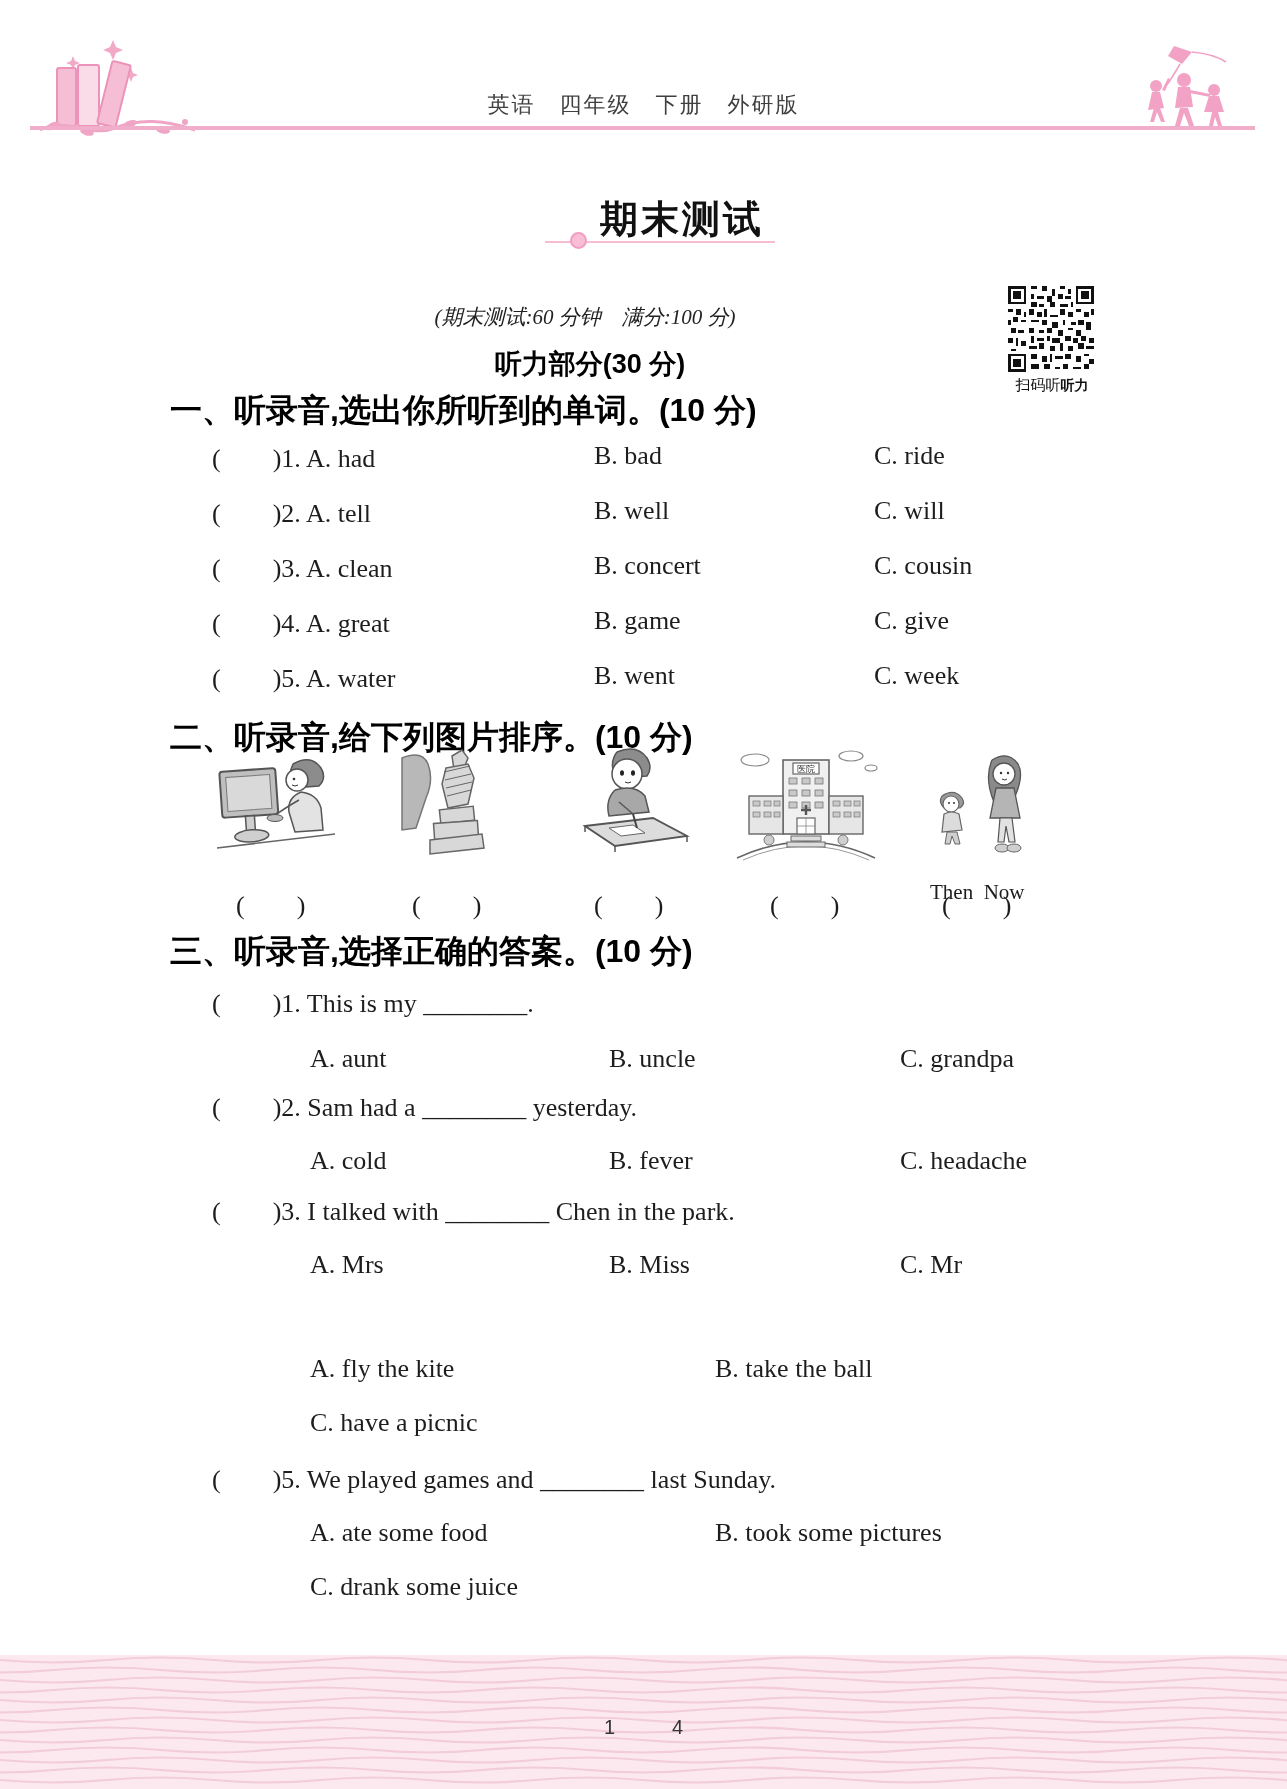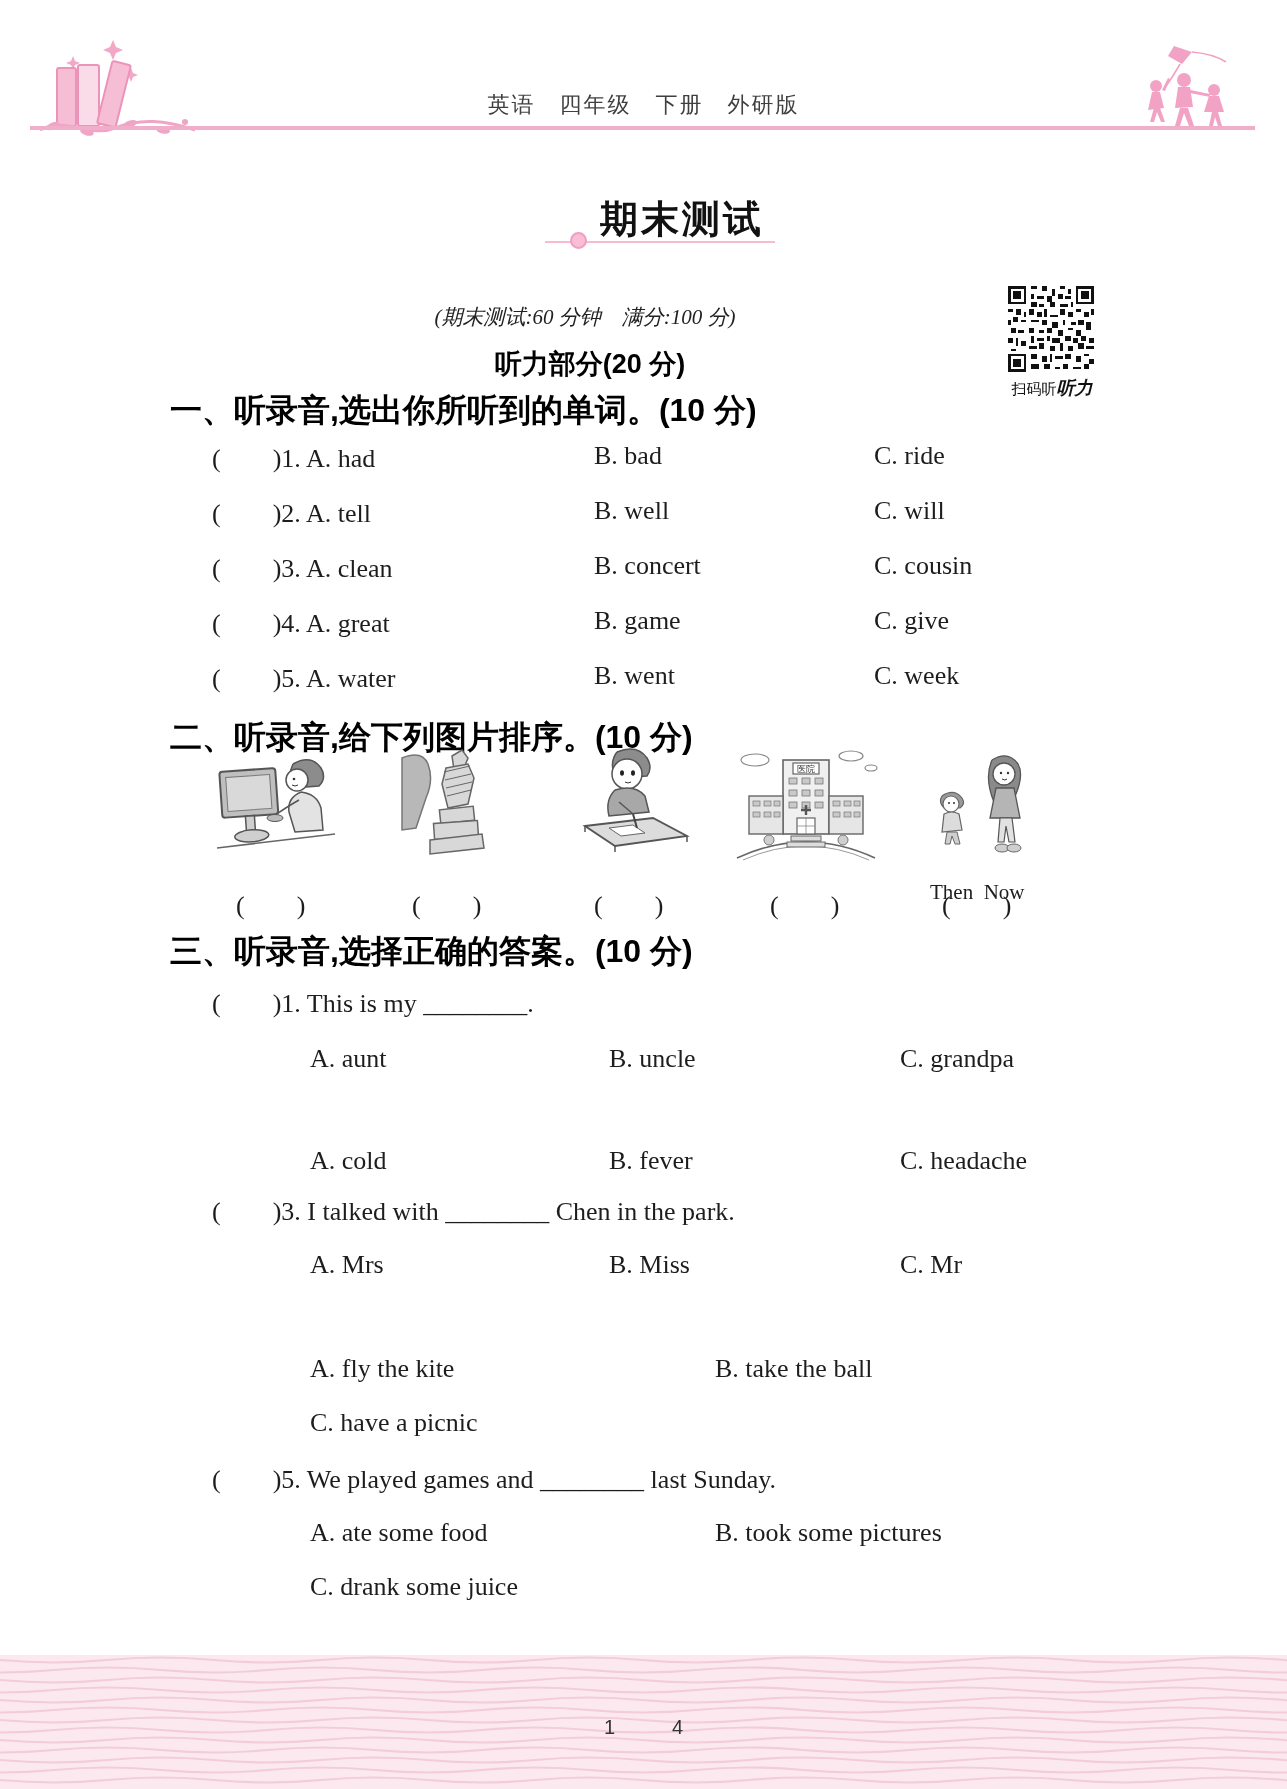--- a/index.html
+++ b/index.html
@@ -20,21 +20,21 @@
   .t-line{left:545px;top:241px;width:230px;height:2px;background:#f5bcd2;}
   .t-dot{left:570px;top:232px;width:17px;height:17px;border-radius:50%;
     background:#f9bdd5;border:2px solid #f09ec3;box-sizing:border-box;}
   .main-title{left:600px;top:194px;font-size:38px;font-weight:bold;letter-spacing:3px;color:#111;}
   .subtitle{left:0;width:1170px;top:303px;text-align:center;font-size:21px;font-style:italic;color:#222;}
   .listen-hdr{left:0;width:1180px;top:346px;text-align:center;
     font-family:"Liberation Sans", sans-serif;font-weight:bold;font-size:27px;color:#000;}
   
   .qr-box{left:1008px;top:286px;width:88px;text-align:center;}
   .qr-cap{margin-top:4px;font-family:"Liberation Sans", sans-serif;font-size:15px;color:#111;white-space:nowrap;}
-  .qr-cap b{font-size:18px;font-style:italic;}
+  .qr-cap b{font-size:14px;}
   
   .sec-hdr{left:170px;font-family:"Liberation Sans", sans-serif;font-weight:bold;font-size:32px;color:#000;white-space:nowrap;}
   
   .row{left:0;width:1287px;height:34px;font-size:26px;white-space:nowrap;}
   .c-num{position:absolute;left:212px;}
   .c-b1{position:absolute;left:594px;}
   .c-c1{position:absolute;left:874px;}
   .c-a3{position:absolute;left:310px;}
   .c-b3{position:absolute;left:609px;}
   .c-c3{position:absolute;left:900px;}
@@ -195,21 +195,21 @@
           <rect x="14" y="30" width="2" height="2"></rect>
           <rect x="18" y="31" width="2" height="1"></rect>
           <rect x="21" y="30" width="2" height="2"></rect>
           <rect x="25" y="31" width="3" height="1"></rect>
           <rect x="29" y="30" width="2" height="2"></rect>
       </g>
     </svg>
     <div class="qr-cap"><span>扫码听</span><b>听力</b></div>
   </div>
 
-  <div class="abs listen-hdr">听力部分(20 分)</div>
+  <div class="abs listen-hdr">听力部分(30 分)</div>
 
   <div class="abs sec-hdr" style="top:389px">一、听录音,选出你所听到的单词。(10 分)</div>
 
   <div class="abs row" style="top:441px">
     <span class="c-num"><span>(　　)1.</span> <span>A. had</span></span>
     <span class="c-b1">B. bad</span>
     <span class="c-c1">C. ride</span>
   </div>
   <div class="abs row" style="top:496px">
     <span class="c-num"><span>(　　)2.</span> <span>A. tell</span></span>
@@ -357,20 +357,23 @@
 
   <div class="abs row" style="top:986px">
     <span class="c-num"><span>(　　)1.</span> <span>This is my ________.</span></span>
   </div>
   <div class="abs row" style="top:1044px">
     <span class="c-a3">A. aunt</span>
     <span class="c-b3">B. uncle</span>
     <span class="c-c3">C. grandpa</span>
   </div>
 
+  <div class="abs row" style="top:1090px">
+    <span class="c-num"><span>(　　)2.</span> <span>Sam had a ________ yesterday.</span></span>
+  </div>
   <div class="abs row" style="top:1146px">
     <span class="c-a3">A. cold</span>
     <span class="c-b3">B. fever</span>
     <span class="c-c3">C. headache</span>
   </div>
 
   <div class="abs row" style="top:1194px">
     <span class="c-num"><span>(　　)3.</span> <span>I talked with ________ Chen in the park.</span></span>
   </div>
   <div class="abs row" style="top:1250px">

